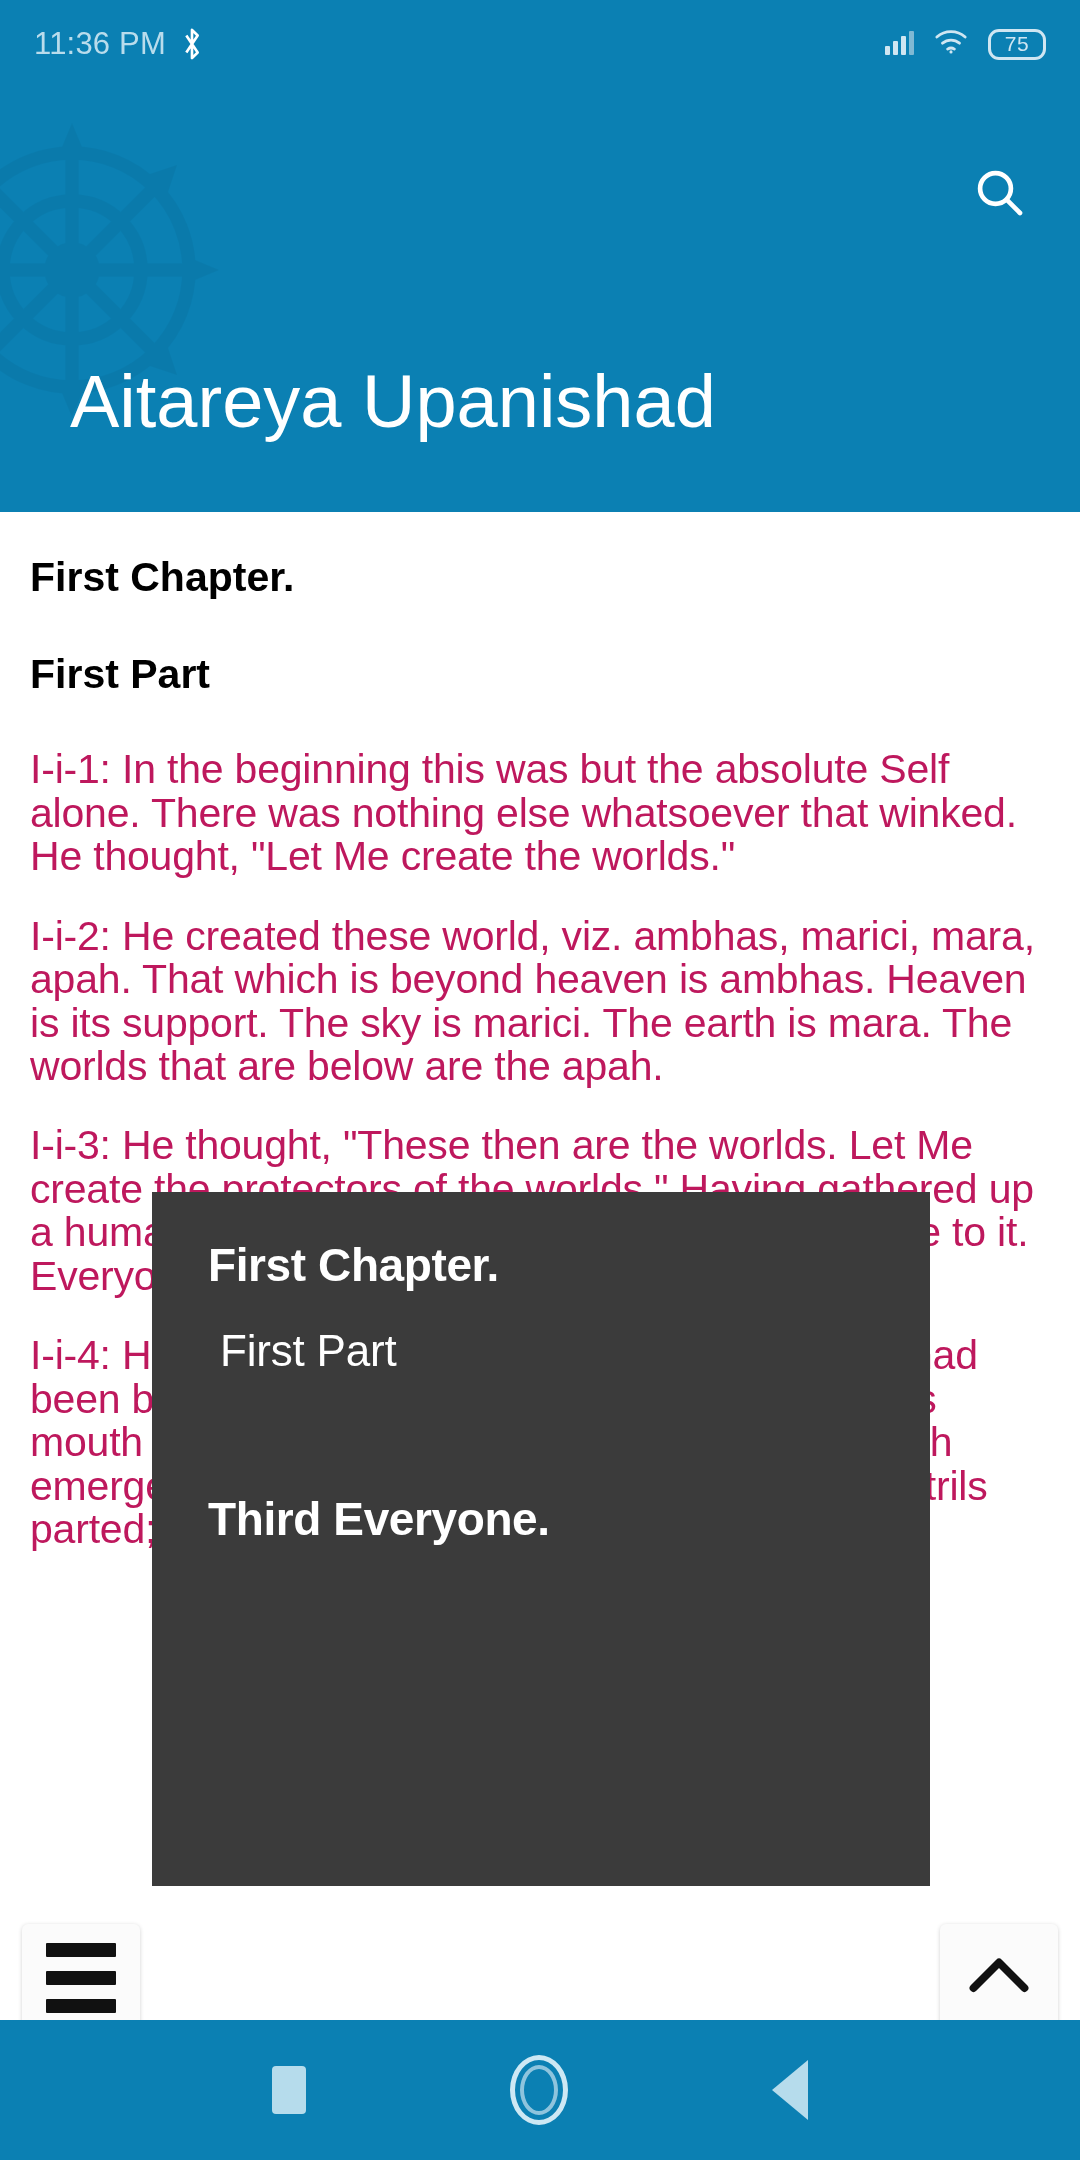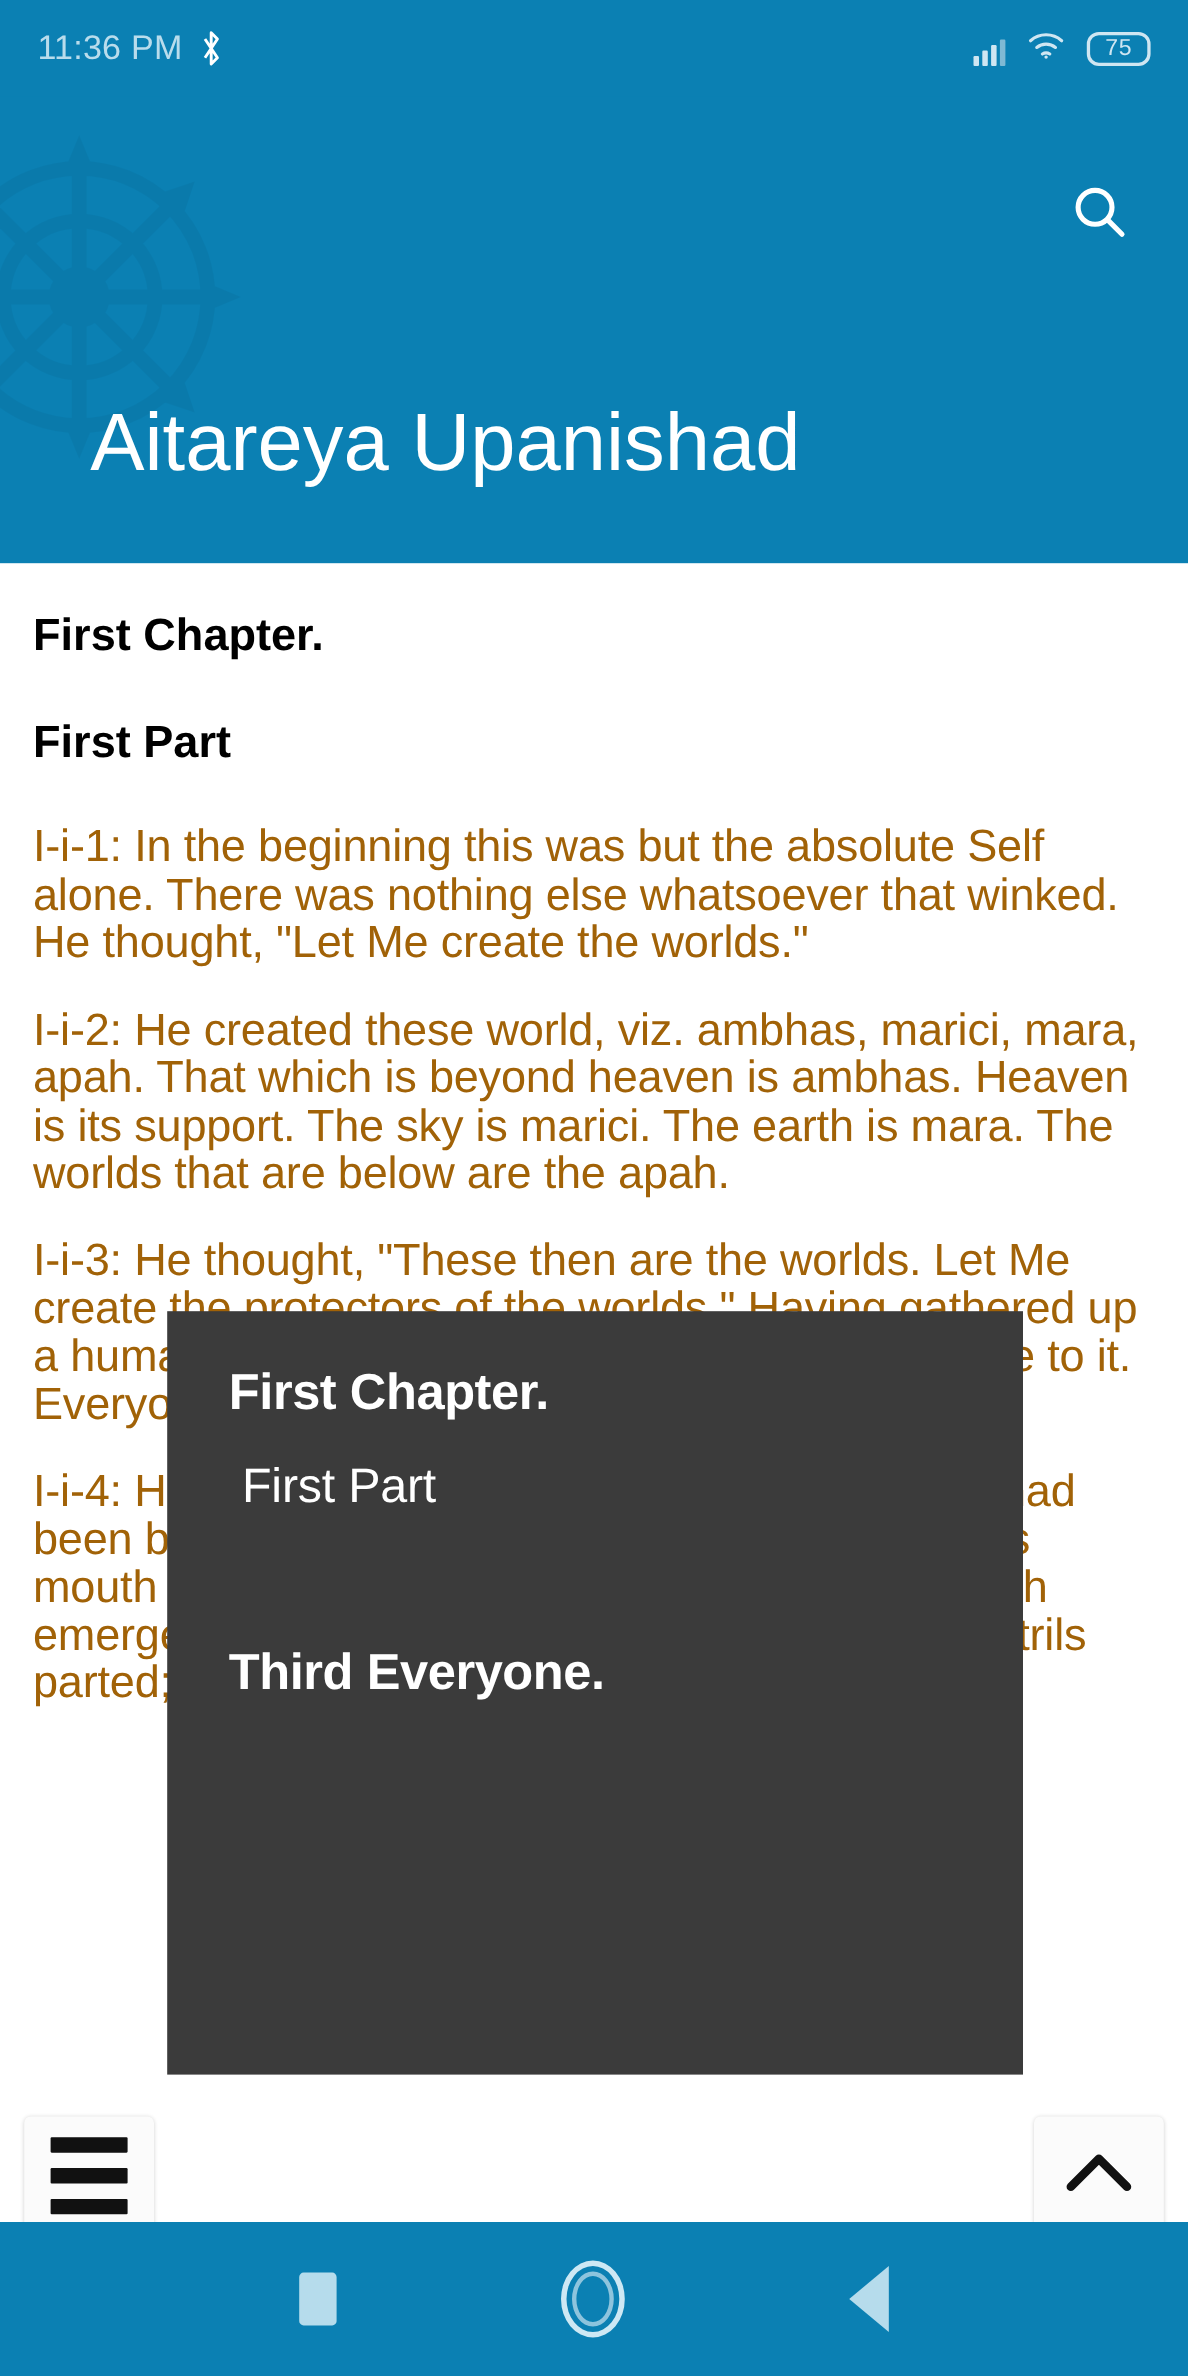--- a/index.html
+++ b/index.html
@@ -24,21 +24,21 @@
     display:flex; align-items:center;
     padding:0 34px;
     z-index:30;
     gap:12px;
   }
   .sb-left { display:flex; align-items:center; gap:14px; }
   .sb-clock {
     color:#b9dcec; font-size:31px; letter-spacing:0.2px;
     font-family:"Liberation Sans Narrow","Liberation Sans",sans-serif;
   }
-  .sb-right { margin-left:auto; display:flex; align-items:flex-end; gap:20px; }
+  .sb-right { margin-left:auto; display:flex; align-items:flex-start; gap:20px; }
   .bt-icon svg { display:block; }
   .sig-bars { display:flex; align-items:flex-end; gap:3px; height:26px; }
   .sig-bars i { display:block; width:5px; background:#cfe6f2; border-radius:1px; }
   .sig-bars i:nth-child(1){height:9px;}
   .sig-bars i:nth-child(2){height:14px;}
   .sig-bars i:nth-child(3){height:19px;}
   .sig-bars i:nth-child(4){height:24px; background:#7fb9d4;}
   .batt {
     min-width:58px; height:31px; border:3px solid #cfe6f2; border-radius:11px;
     color:#cfe6f2; font-size:21px; display:flex; align-items:center; justify-content:center;
@@ -59,21 +59,21 @@
     width:300px; height:300px;
     opacity:.30;
   }
   .search-btn {
     position:absolute; right:42px; top:155px;
     width:78px; height:78px;
     display:flex; align-items:center; justify-content:center;
     cursor:pointer;
   }
   .page-title {
-    position:absolute; left:82px; bottom:68px;
+    position:absolute; left:70px; bottom:68px;
     color:#ffffff;
     font-size:74px;
     font-weight:400;
     letter-spacing:0px;
     font-family:"Liberation Sans Narrow","Liberation Sans",sans-serif;
     white-space:nowrap;
   }
 
   
   .content {
@@ -83,21 +83,21 @@
     padding:42px 30px 0 30px;
     overflow:hidden;
     font-family:"Liberation Sans Narrow","Liberation Sans",sans-serif;
   }
   .content h3 {
     font-size:41px; font-weight:bold; color:#000;
     margin:0 0 0 0; line-height:1.15;
   }
   .content .gap-h { height:50px; }
   .content p {
-    font-size:41px; color:#a16207;
+    font-size:41px; color:#be185d;
     line-height:1.06;
     margin:0;
     letter-spacing:-0.2px;
   }
   .content .gap-p { height:36px; }
 
   
   .toc-panel {
     position:absolute;
     left:152px; top:1192px;

